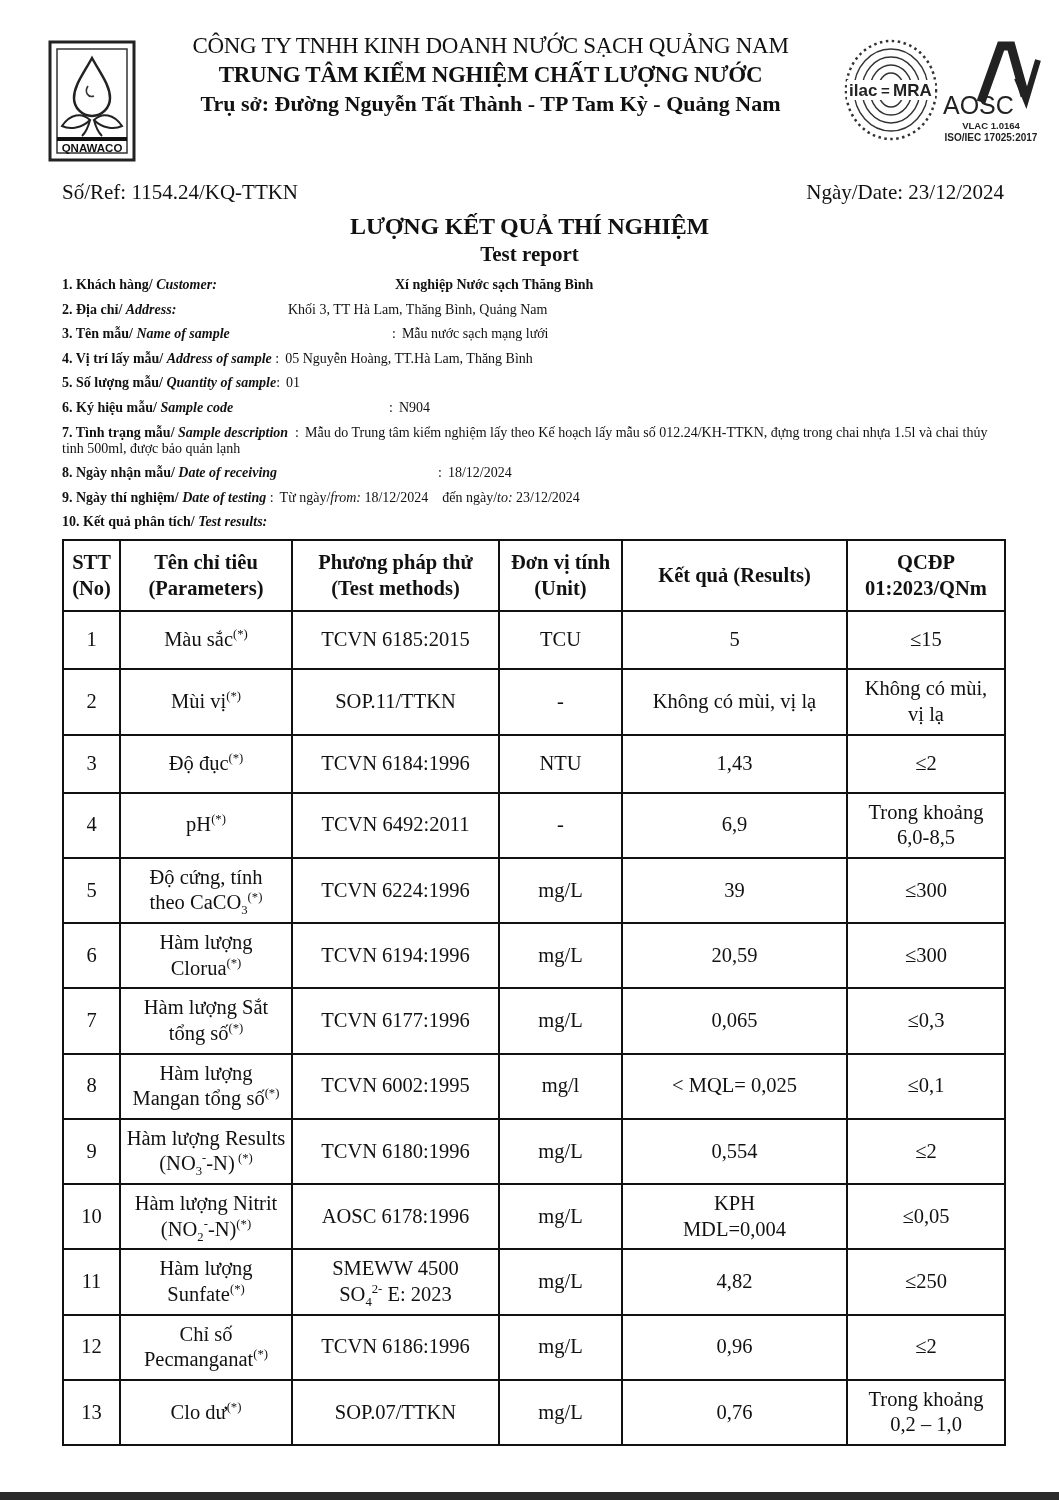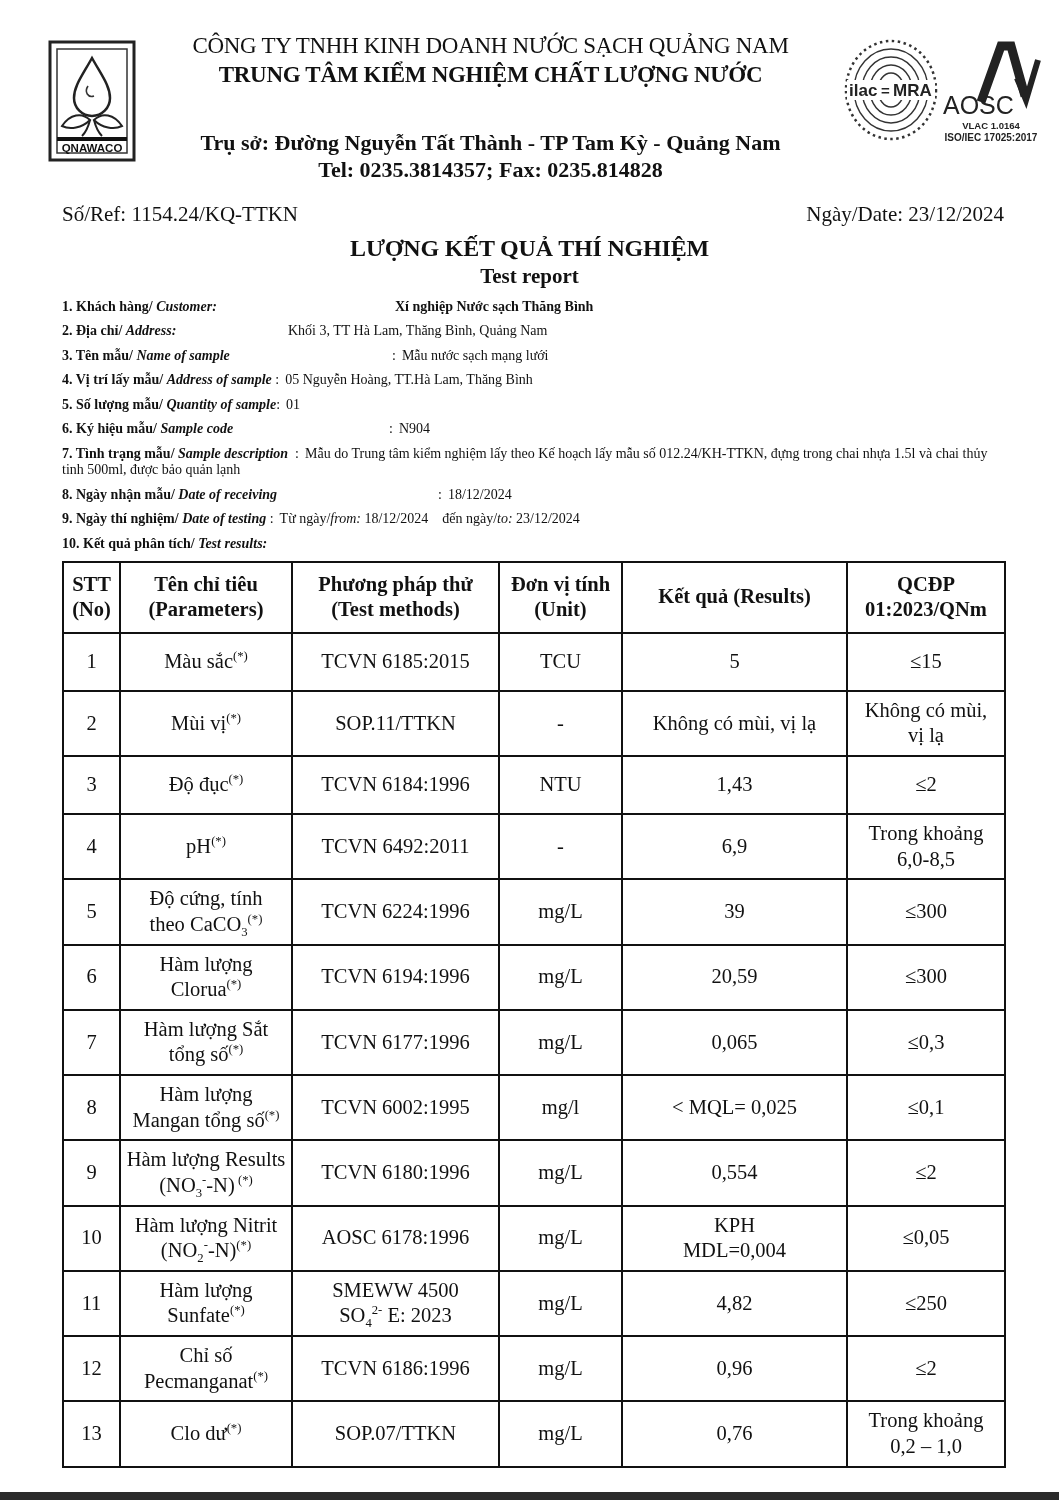--- a/index.html
+++ b/index.html
@@ -6,21 +6,21 @@
   .page{
     position:relative;width:1059px;height:1500px;background:#fff;
     font-family:"Liberation Serif","DejaVu Serif",serif;color:#111;overflow:hidden;
   }
   
   .header{display:flex;align-items:flex-start;padding:30px 18px 0 48px;}
   .logo-left{flex:0 0 92px;margin-top:10px;}
   .header-center{flex:1;text-align:center;line-height:1.25;margin-top:2px;}
   .h-company{font-size:23px;letter-spacing:-0.3px;}
   .h-center-name{font-size:23px;font-weight:bold;letter-spacing:-0.3px;}
-  .h-address{font-size:22px;font-weight:bold;margin-top:39px;}
+  .h-address{font-size:22px;font-weight:bold;}
   .h-tel{font-size:22px;font-weight:bold;}
   .h-email{font-size:21px;font-weight:bold;}
   .h-email .email-addr{text-decoration:underline;}
   .header-right{flex:0 0 200px;display:flex;align-items:flex-start;margin-top:8px;}
   
   .meta-row{display:flex;justify-content:space-between;font-size:21px;margin:18px 55px 7px 62px;}
   .doc-title{text-align:center;font-size:24px;font-weight:bold;margin-top:8px;letter-spacing:-0.2px;}
   .doc-subtitle{text-align:center;font-size:21px;font-weight:bold;margin-top:2px;}
   
   .info{margin:10px 62px 0 62px;font-size:14px;}
@@ -68,21 +68,20 @@
         <path d="M42 80 C40 88 38 92 34 96 M46 80 C48 88 50 92 54 96" fill="none" stroke="#222" stroke-width="2"></path>
         <line x1="9" y1="99" x2="79" y2="99" stroke="#111" stroke-width="4"></line>
         <text x="44" y="112" text-anchor="middle" font-family="'Liberation Sans',sans-serif" font-size="11.5" font-weight="bold" fill="#111">QNAWACO</text>
       </svg>
     </div>
 
     <div class="header-center">
       <div class="h-company">CÔNG TY TNHH KINH DOANH NƯỚC SẠCH QUẢNG NAM</div>
       <div class="h-center-name">TRUNG TÂM KIỂM NGHIỆM CHẤT LƯỢNG NƯỚC</div>
       <div class="h-address">Trụ sở: Đường Nguyễn Tất Thành - TP Tam Kỳ -  Quảng Nam</div>
-      <div class="h-tel">Tel: 0235.3814357; Fax: 0235.814828</div>
     </div>
 
     <div class="header-right">
       <svg class="logo-svg" width="100" height="108" viewBox="0 0 100 108">
         <ellipse cx="50" cy="52" rx="45" ry="49" fill="none" stroke="#333" stroke-width="2.5" stroke-dasharray="2.5 3.5"></ellipse>
         <ellipse cx="50" cy="52" rx="37" ry="41" fill="none" stroke="#333" stroke-width="1.4"></ellipse>
         <ellipse cx="50" cy="52" rx="29" ry="33" fill="none" stroke="#333" stroke-width="1.4"></ellipse>
         <ellipse cx="50" cy="52" rx="21" ry="25" fill="none" stroke="#333" stroke-width="1.4"></ellipse>
         <ellipse cx="50" cy="52" rx="13" ry="17" fill="none" stroke="#333" stroke-width="1.4"></ellipse>
         <rect x="6" y="42" width="88" height="20" fill="#ffffff"></rect>

